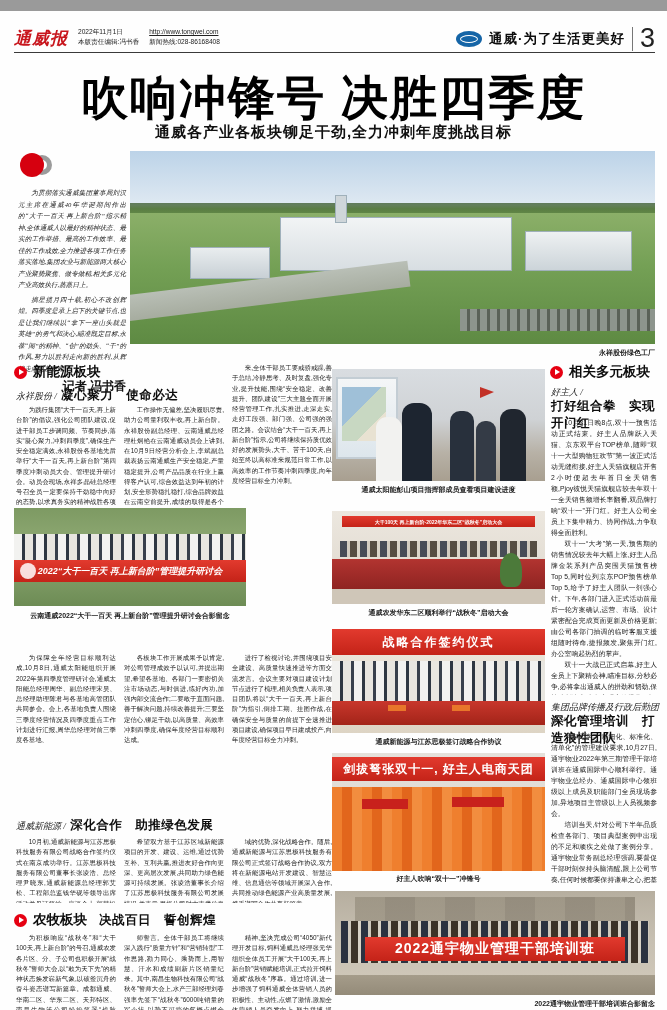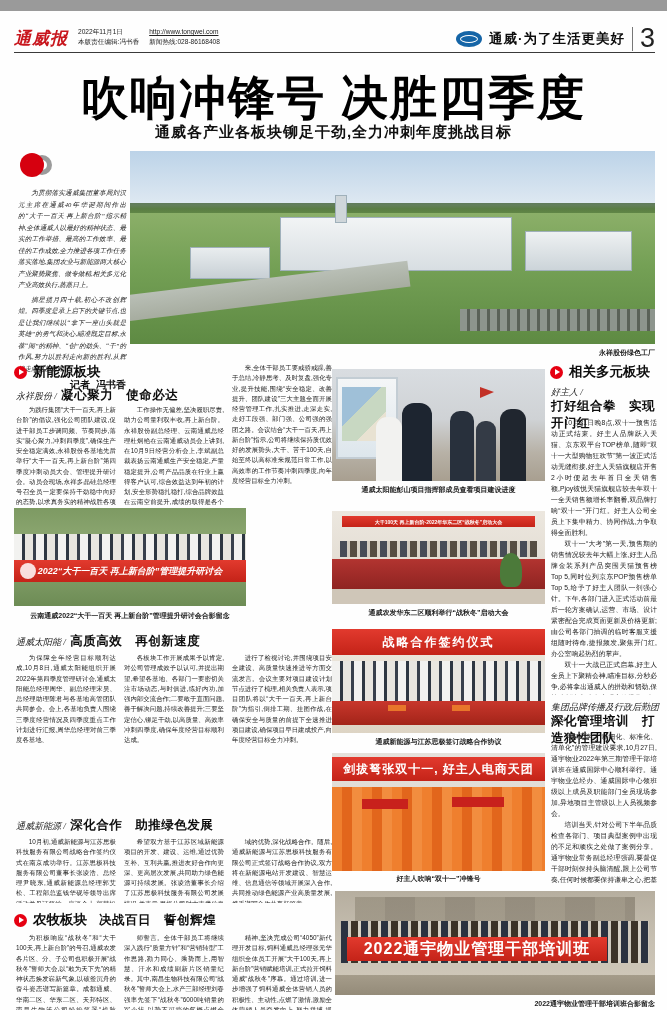--- a/index.html
+++ b/index.html
@@ -12,21 +12,21 @@
   .slogan{font-size:13.5px;font-weight:bold;color:#0d0d0d;letter-spacing:1px;}
   .pagenum{font-size:27px;color:#222;font-weight:500;}
   .tw-oval{width:26px;height:16px;border-radius:50%;background:#1565a7;position:relative;}
   .tw-oval::after{content:"";position:absolute;left:4px;top:4px;right:4px;bottom:4px;border:1.6px solid #fff;border-radius:50%;}
   
   .headline{position:absolute;left:0;width:667px;top:56px;text-align:center;font-weight:900;font-size:47px;letter-spacing:2px;color:#000;}
   .subhead{position:absolute;left:0;width:667px;top:112px;text-align:center;font-size:15px;font-weight:600;color:#111;letter-spacing:1px;}
   
   .intro-text{font-family:"Liberation Serif",serif;font-style:italic;font-size:6.6px;line-height:1.75;text-align:justify;color:#1c1c1c;}
   .intro-text p{margin:0 0 3px 0;text-indent:2em;}
-  .byline{font-family:Liberation Mono, monospace;font-weight:bold;font-size:10px;color:#111;text-align:right;}
+  .byline{font-family:Liberation Sans, sans-serif;font-weight:bold;font-size:12px;color:#111;text-align:right;}
   
   .sec-tag{display:flex;align-items:center;gap:6px;font-weight:bold;font-size:13.5px;color:#0d0d0d;}
   .arrow-ic{width:13px;height:13px;border-radius:50%;background:#e60012;position:relative;flex:0 0 13px;}
   .arrow-ic::after{content:"";position:absolute;left:4.5px;top:3.5px;width:0;height:0;border-left:5px solid #fff;border-top:3px solid transparent;border-bottom:3px solid transparent;}
   .sub-prefix{font-family:"Liberation Serif",serif;font-style:italic;font-size:9px;color:#222;}
   .sub-title{font-weight:bold;font-size:12.5px;color:#0d0d0d;letter-spacing:0.5px;}
   .col{width:100px;font-size:6.4px;line-height:1.6;text-align:justify;color:#1b1b1b;overflow:hidden;text-indent:2em;}
   .rcol{width:106px;font-size:6.8px;line-height:1.62;text-align:justify;color:#1b1b1b;overflow:hidden;}
   .rcol p{margin:0;text-indent:2em;}
   .cap{font-size:7px;font-weight:bold;color:#222;text-align:center;line-height:1.3;}
@@ -119,24 +119,20 @@
 
   <div class="ph" style="left:332px;top:500px;width:213px;height:93px;background:linear-gradient(#ece7df 0%,#e3ddd3 60%,#d8d1c5 100%);">
     <div class="abs banner-red" style="left:10px;top:5px;width:193px;height:11px;font-size:5px;">大干100天 再上新台阶·2022年华东二区“战秋冬”启动大会</div>
     <div class="abs crowd-dark" style="left:8px;top:30px;width:197px;height:16px;opacity:.85;"></div>
     <div class="abs" style="left:0;top:48px;width:213px;height:30px;background:linear-gradient(#b23430,#8f2421);"></div>
     <div class="abs" style="left:168px;top:42px;width:22px;height:34px;border-radius:50% 50% 30% 30%;background:#4c7a3a;"></div>
     <div class="abs" style="left:0;top:78px;width:213px;height:15px;background:#cfc6b8;"></div>
   </div>
   <div class="abs cap" style="left:332px;top:597px;width:213px;">通威农发华东二区顺利举行“战秋冬”启动大会</div>
 
-  <div class="abs" style="left:16px;top:620px;">
-    <span class="sub-prefix">通威太阳能 /</span>
-    <span class="sub-title">高质高效　再创新速度</span>
-  </div>
   <div class="abs col" style="left:16px;top:642px;height:150px;">为保障全年经营目标顺利达成,10月8日,通威太阳能组织开展2022年第四季度管理研讨会,通威太阳能总经理周华、副总经理宋昊、总经理助理陈君与各基地高管团队共同参会。会上,各基地负责人围绕三季度经营情况及四季度重点工作计划进行汇报,周华总经理对前三季度各基地、</div>
   <div class="abs col" style="left:124px;top:642px;height:150px;">各板块工作开展成果予以肯定,对公司管理成效予以认可,并提出期望,希望各基地、各部门一要密切关注市场动态,与时俱进,练好内功,加强内部交流合作;二要敢于直面问题,善于解决问题,持续改善提升;三要坚定信心,铆足干劲,以高质量、高效率冲刺四季度,确保年度经营目标顺利达成。</div>
   <div class="abs col" style="left:232px;top:642px;height:150px;">进行了检视讨论,并围绕项目安全建设、高质量快速推进等方面交流发言。会议主要对项目建设计划节点进行了梳理,相关负责人表示,项目团队将以“大干一百天,再上新台阶”为指引,倒排工期、挂图作战,在确保安全与质量的前提下全速推进项目建设,确保项目早日建成投产,向年度经营目标全力冲刺。</div>
 
   <div class="ph" style="left:332px;top:618px;width:213px;height:104px;background:linear-gradient(#efe9df 0%,#e6dfd2 55%,#ddd4c4 100%);">
     <div class="abs banner-red" style="left:0;top:0;width:213px;height:26px;font-size:12px;letter-spacing:2px;">战略合作签约仪式</div>
     <div class="abs crowd-white" style="left:0;top:32px;width:213px;height:40px;"></div>
     <div class="abs" style="left:0;top:72px;width:213px;height:24px;background:linear-gradient(#c8372c,#a32419);"></div>
     <div class="abs" style="left:56px;top:76px;width:18px;height:6px;background:#e8762a;"></div>
     <div class="abs" style="left:120px;top:76px;width:18px;height:6px;background:#e8762a;"></div>
@@ -184,18 +180,18 @@
   <div class="abs sub-title" style="left:551px;top:702px;">深化管理培训　打造狼性团队</div>
   <div class="abs rcol" style="left:551px;top:720px;height:155px;">
     <p>为深入学习“精细化、标准化、清单化”的管理建设要求,10月27日,通宇物业2022年第三期管理干部培训班在通威国际中心顺利举行。通宇物业总经办、通威国际中心领班级以上成员及职能部门全员现场参加,异地项目主管级以上人员视频参会。</p>
     <p>培训当天,针对公司下半年品质检查各部门、项目典型案例中出现的不足和顽疾之处做了案例分享。通宇物业常务副总经理强调,要督促干部时刻保持头脑清醒,跟上公司节奏,任何时候都要保持谦卑之心,把基础工作做扎实。</p>
 
   </div>
 
   <div class="ph" style="left:335px;top:880px;width:320px;height:104px;background:linear-gradient(#b6ae9f 0%,#c6bfb1 45%,#d2cabb 100%);">
     <div class="abs" style="left:20px;top:6px;width:280px;height:26px;background:repeating-linear-gradient(90deg,#8f8776 0 30px,#7d7566 30px 60px);opacity:.6;"></div>
     <div class="abs crowd-dark" style="left:6px;top:30px;width:308px;height:42px;"></div>
-    <div class="abs banner-red" style="left:12px;top:46px;width:260px;height:24px;font-size:16px;letter-spacing:1px;">2022通宇物业管理干部培训班</div>
+    <div class="abs banner-red" style="left:30px;top:46px;width:260px;height:24px;font-size:14px;letter-spacing:1px;">2022通宇物业管理干部培训班</div>
     <div class="abs" style="left:0;top:84px;width:320px;height:20px;background:linear-gradient(#a59c8a,#948b79);"></div>
   </div>
   <div class="abs cap" style="left:455px;top:988px;width:200px;text-align:right;">2022通宇物业管理干部培训班合影留念</div>
 
 </div>
 
 </body></html>

